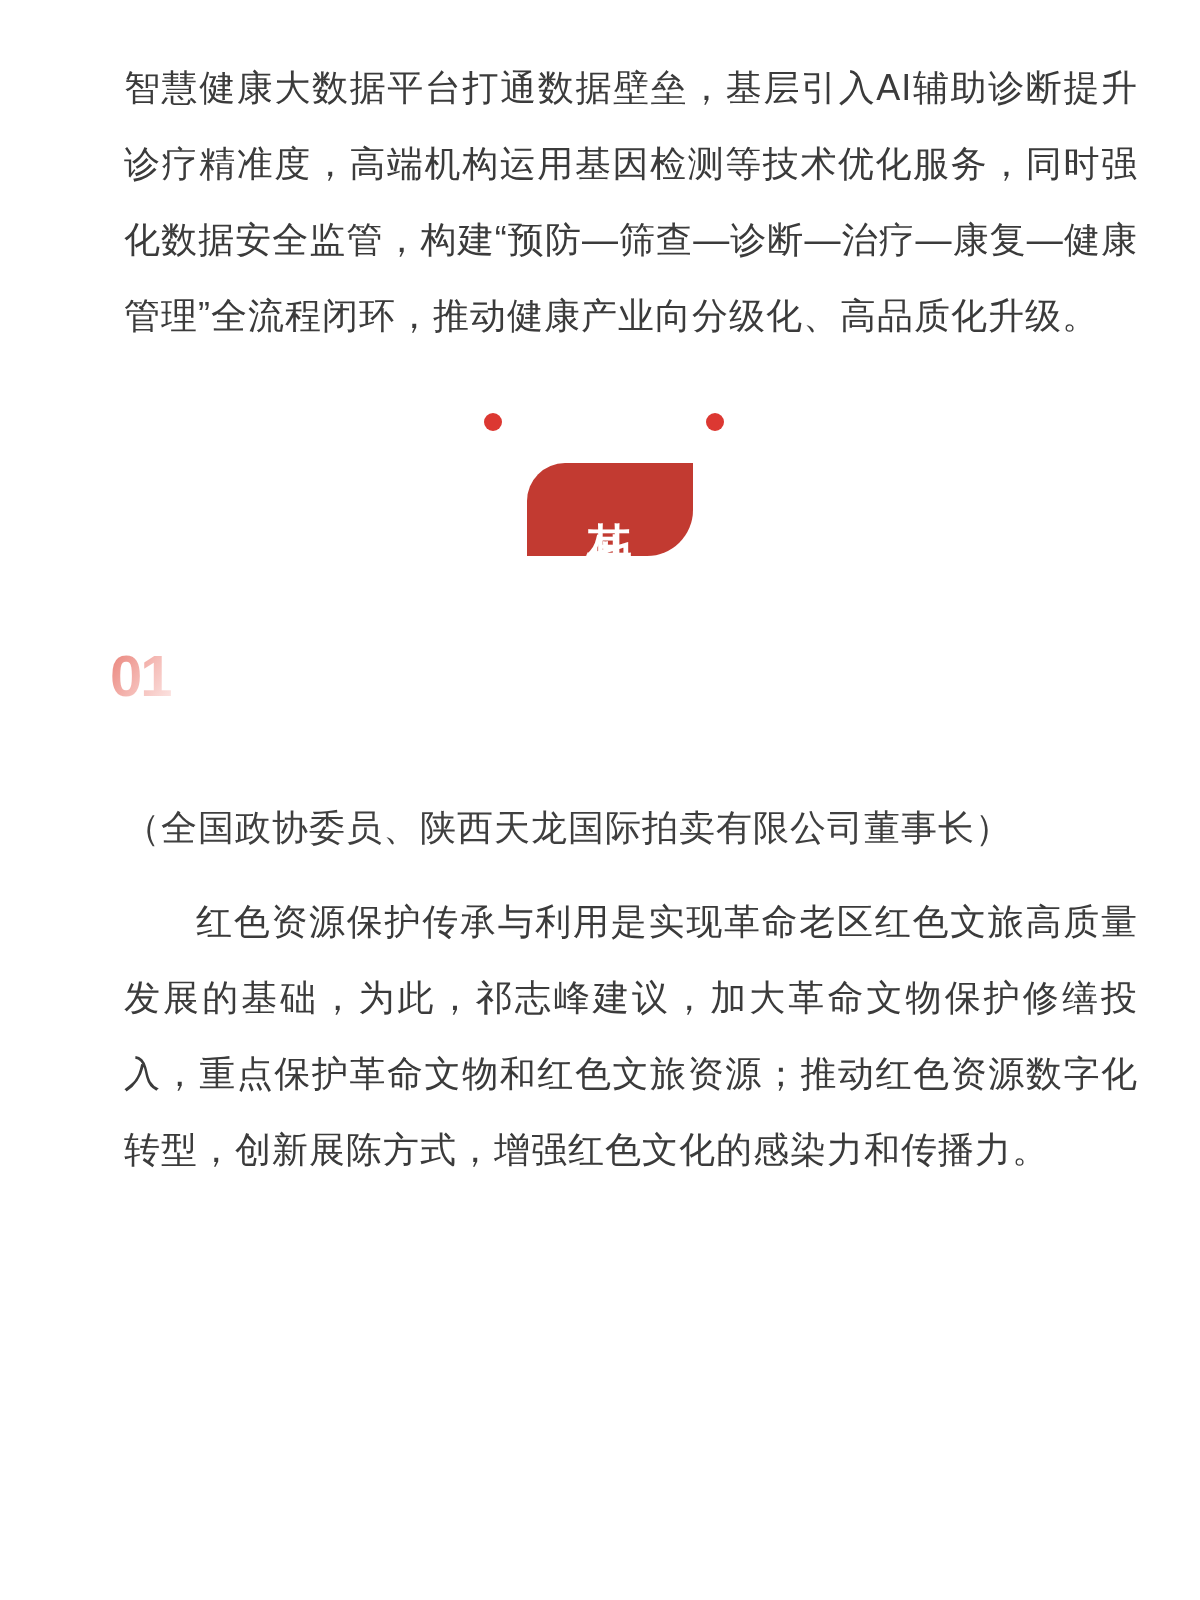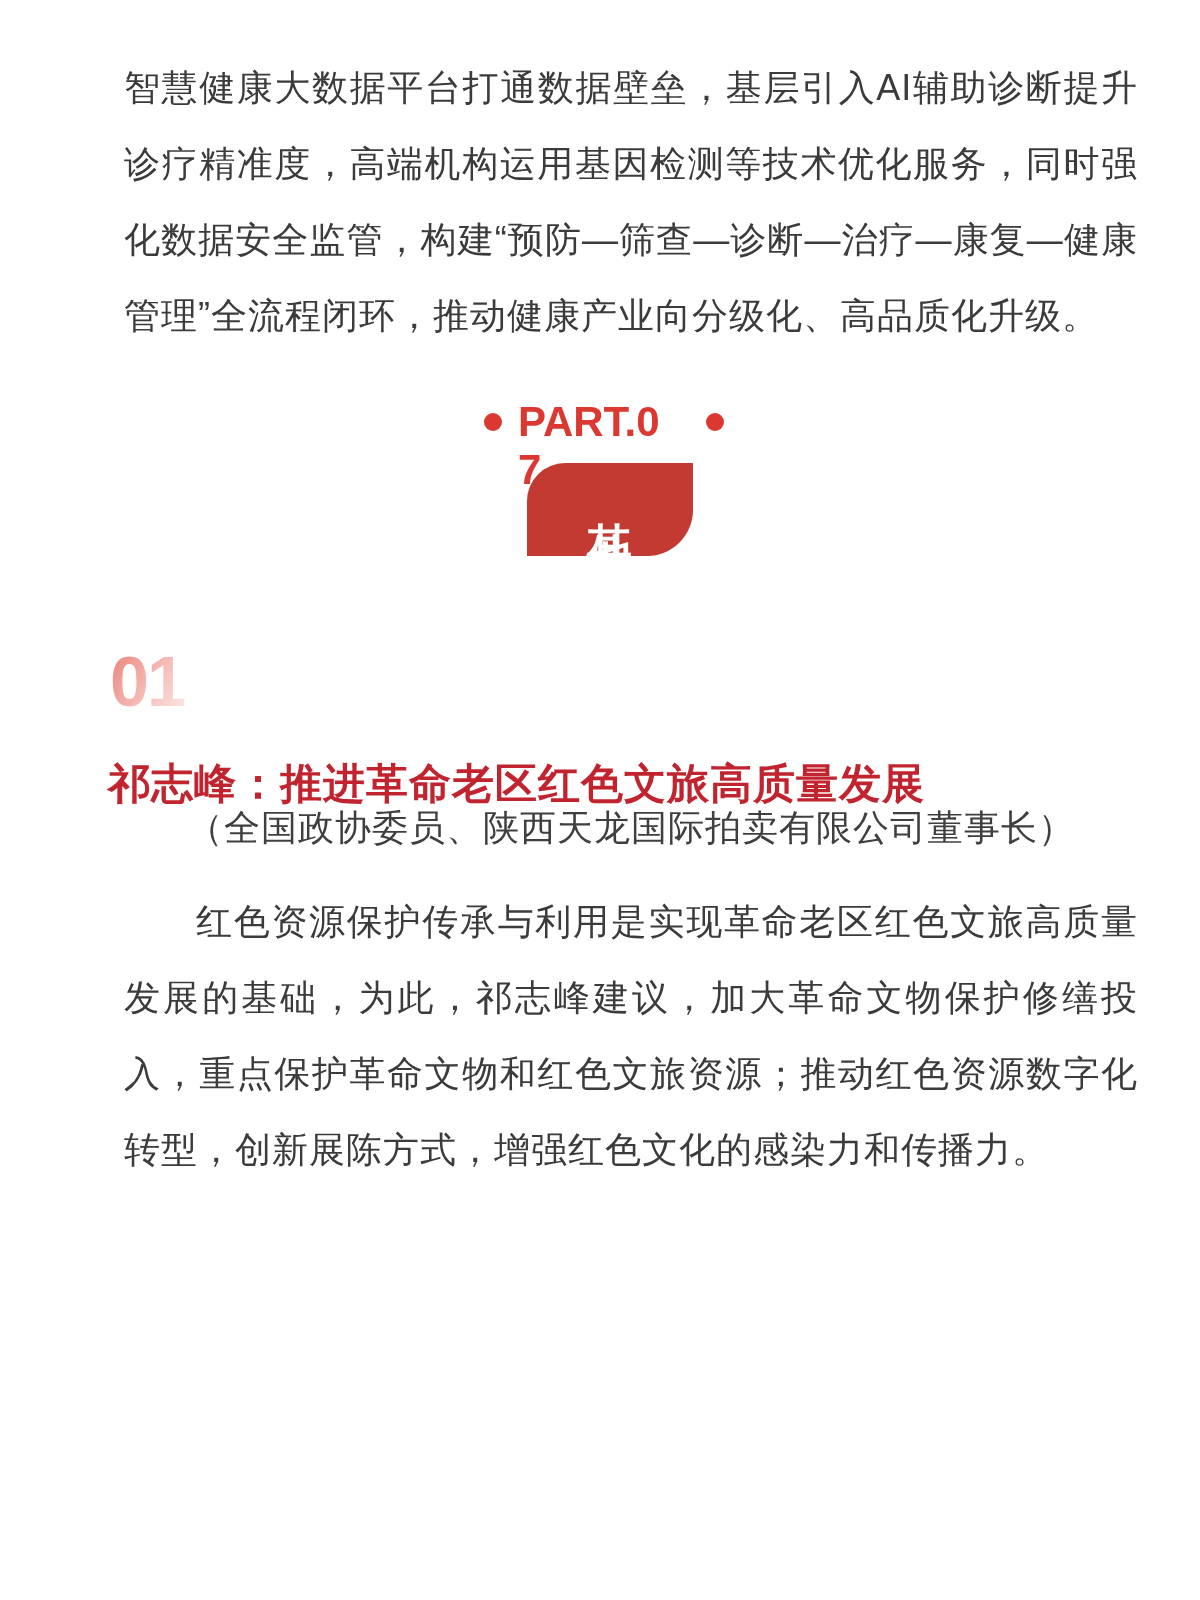--- a/index.html
+++ b/index.html
@@ -38,66 +38,63 @@
   }
   .leaf-text{
     position:absolute;top:23px;left:50%;transform:translateX(-50%);
     writing-mode:vertical-rl;text-orientation:upright;
     font-size:45px;line-height:1;letter-spacing:12px;
     font-weight:bold;color:#ffffff;white-space:nowrap;
   }
   
   .num{
     position:absolute;left:110px;top:647px;
-    font-size:70px;line-height:1;font-weight:bold;letter-spacing:-2px;
+    font-size:58px;line-height:1;font-weight:bold;letter-spacing:-2px;
     color:#efa09a;
     background:linear-gradient(125deg,#ea857c 5%,#f5bcb7 55%,#fbe3e1 95%);
     -webkit-background-clip:text;background-clip:text;
     -webkit-text-fill-color:transparent;
   }
   
   .heading{
     position:absolute;left:108px;top:724px;width:1010px;
     font-size:42px;line-height:50px;font-weight:bold;
     color:#c1242e;letter-spacing:1px;white-space:nowrap;
   }
   
   .body-block{
     position:absolute;left:124px;top:790px;width:1014px;
   }
   .subtitle{
     margin:0 0 18px 0;
     font-size:36px;line-height:76px;letter-spacing:1px;
     color:#3f3f3f;
-    text-align:center;
   }
   .body-par{
     margin:0 0 18px 0;
     font-size:36px;line-height:76px;letter-spacing:1px;
     color:#3b3b3b;text-align:justify;text-indent:2em;
   }
 </style>
 </head>
 <body>
 
 <div class="page">
 
   <p class="intro">智慧健康大数据平台打通数据壁垒，基层引入AI辅助诊断提升诊疗精准度，高端机构运用基因检测等技术优化服务，同时强化数据安全监管，构建“预防—筛查—诊断—治疗—康复—健康管理”全流程闭环，推动健康产业向分级化、高品质化升级。</p>
 
   <span class="dot dot-left"></span>
   <span class="dot dot-right"></span>
 
-  <div class="part-label">PART.07</div>
 
   <div class="leaf">
     <span class="leaf-text">其他</span>
   </div>
 
   <div class="num">01</div>
 
-  <h2 class="heading">祁志峰：推进革命老区红色文旅高质量发展</h2>
 
   <div class="body-block">
     <p class="subtitle">（全国政协委员、陕西天龙国际拍卖有限公司董事长）</p>
     <p class="body-par">红色资源保护传承与利用是实现革命老区红色文旅高质量发展的基础，为此，祁志峰建议，加大革命文物保护修缮投入，重点保护革命文物和红色文旅资源；推动红色资源数字化转型，创新展陈方式，增强红色文化的感染力和传播力。</p>
   </div>
 
 </div>
 
 </body></html>

